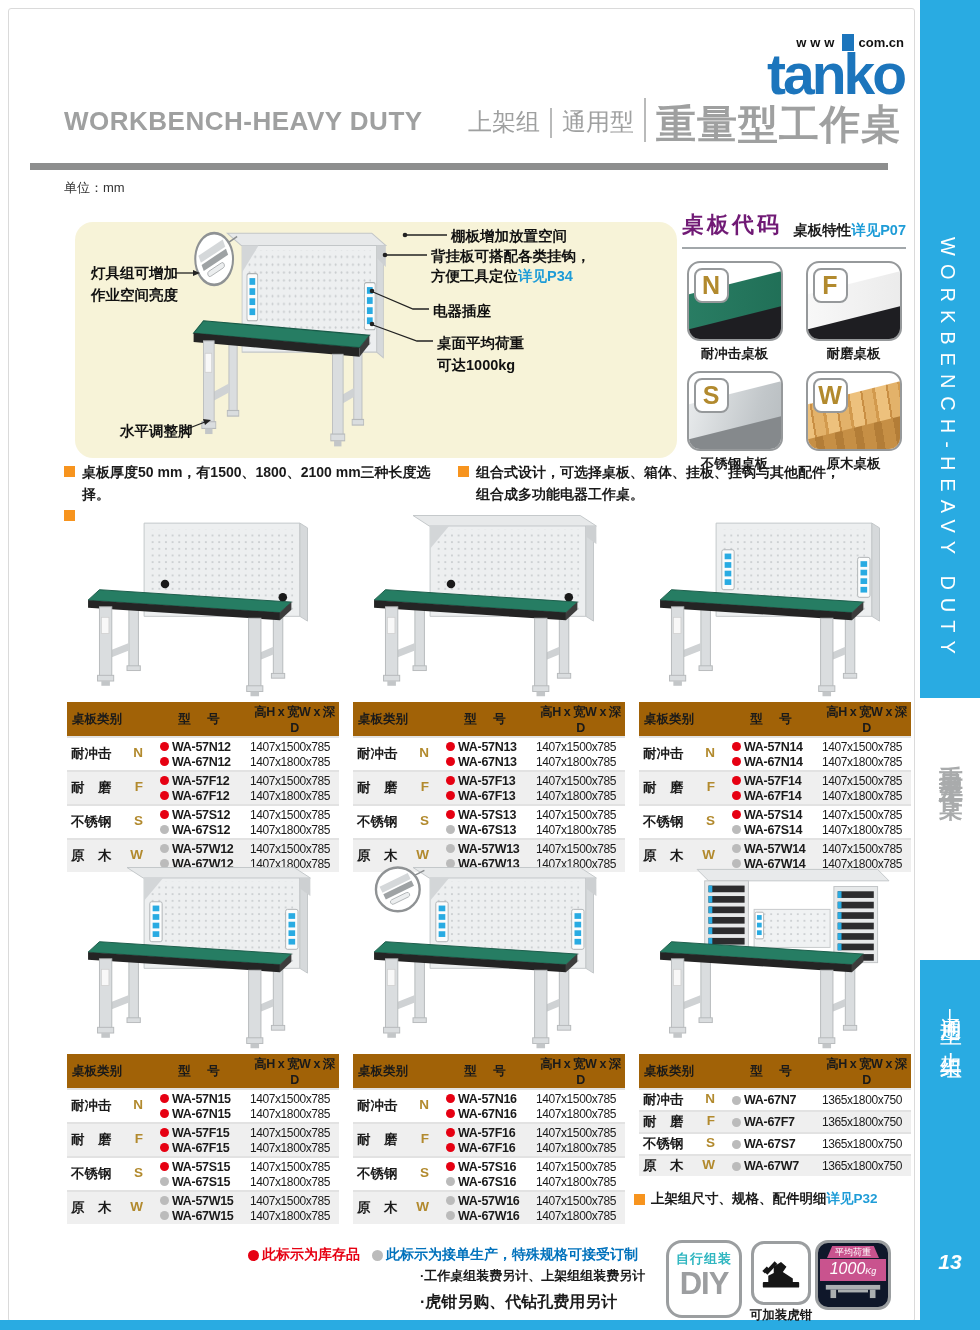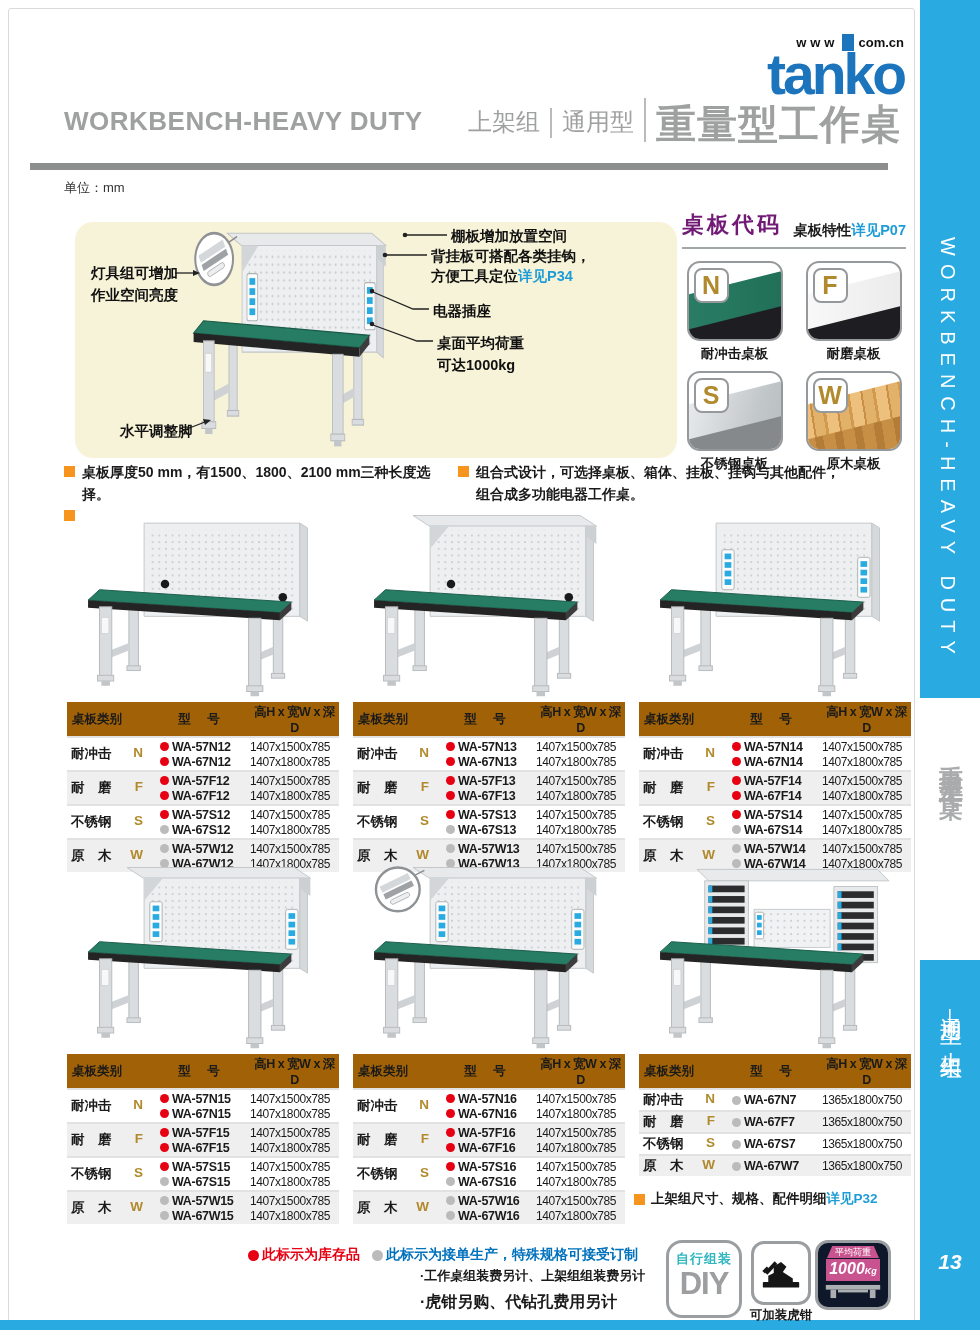--- a/index.html
+++ b/index.html
@@ -93,21 +93,21 @@
   .diy-badge{left:666px;top:1240px;width:70px;height:72px;border:3px solid #9B9EA0;border-radius:16px;text-align:center;background:#fff;}
   .diy-top{color:#2FB6C0;font-size:13px;font-weight:bold;margin-top:7px;letter-spacing:1px;}
   .diy-text{color:#9C9EA0;font-size:31px;font-weight:bold;line-height:1.05;letter-spacing:-1px;}
   .vise-badge{left:751px;top:1241px;width:54px;height:58px;border:3px solid #9B9EA0;border-radius:13px;background:#fff;
               display:flex;align-items:center;justify-content:center;}
   .vise-label{left:742px;top:1307px;width:78px;text-align:center;font-size:12.5px;font-weight:bold;}
   .load-badge{left:815px;top:1240px;width:70px;height:64px;border:3px solid #9B9EA0;border-radius:13px;background:#0f172a;
               text-align:center;overflow:hidden;}
   .load-top{width:52px;margin:3px auto 1px;background:#C9538E;color:#fff;font-size:9px;line-height:12px;
             clip-path:polygon(10% 0,90% 0,100% 100%,0 100%);}
-  .load-val{width:54px;margin:0 auto;background:#C9538E;color:#fff;font-weight:bold;font-size:16px;font-style:italic;line-height:19px;}
+  .load-val{width:66px;margin:0 auto;background:#C9538E;color:#fff;font-weight:normal;font-size:16px;font-style:italic;line-height:19px;}
   .load-unit{font-size:9px;}
   .load-bench{margin-top:3px;}
 </style>
 </head>
 <body>
 
 <div class="abs page-frame"></div>
 <div class="abs side-strip"></div>
 <div class="abs side-white"></div>
 <div class="abs bottom-bar"></div>

